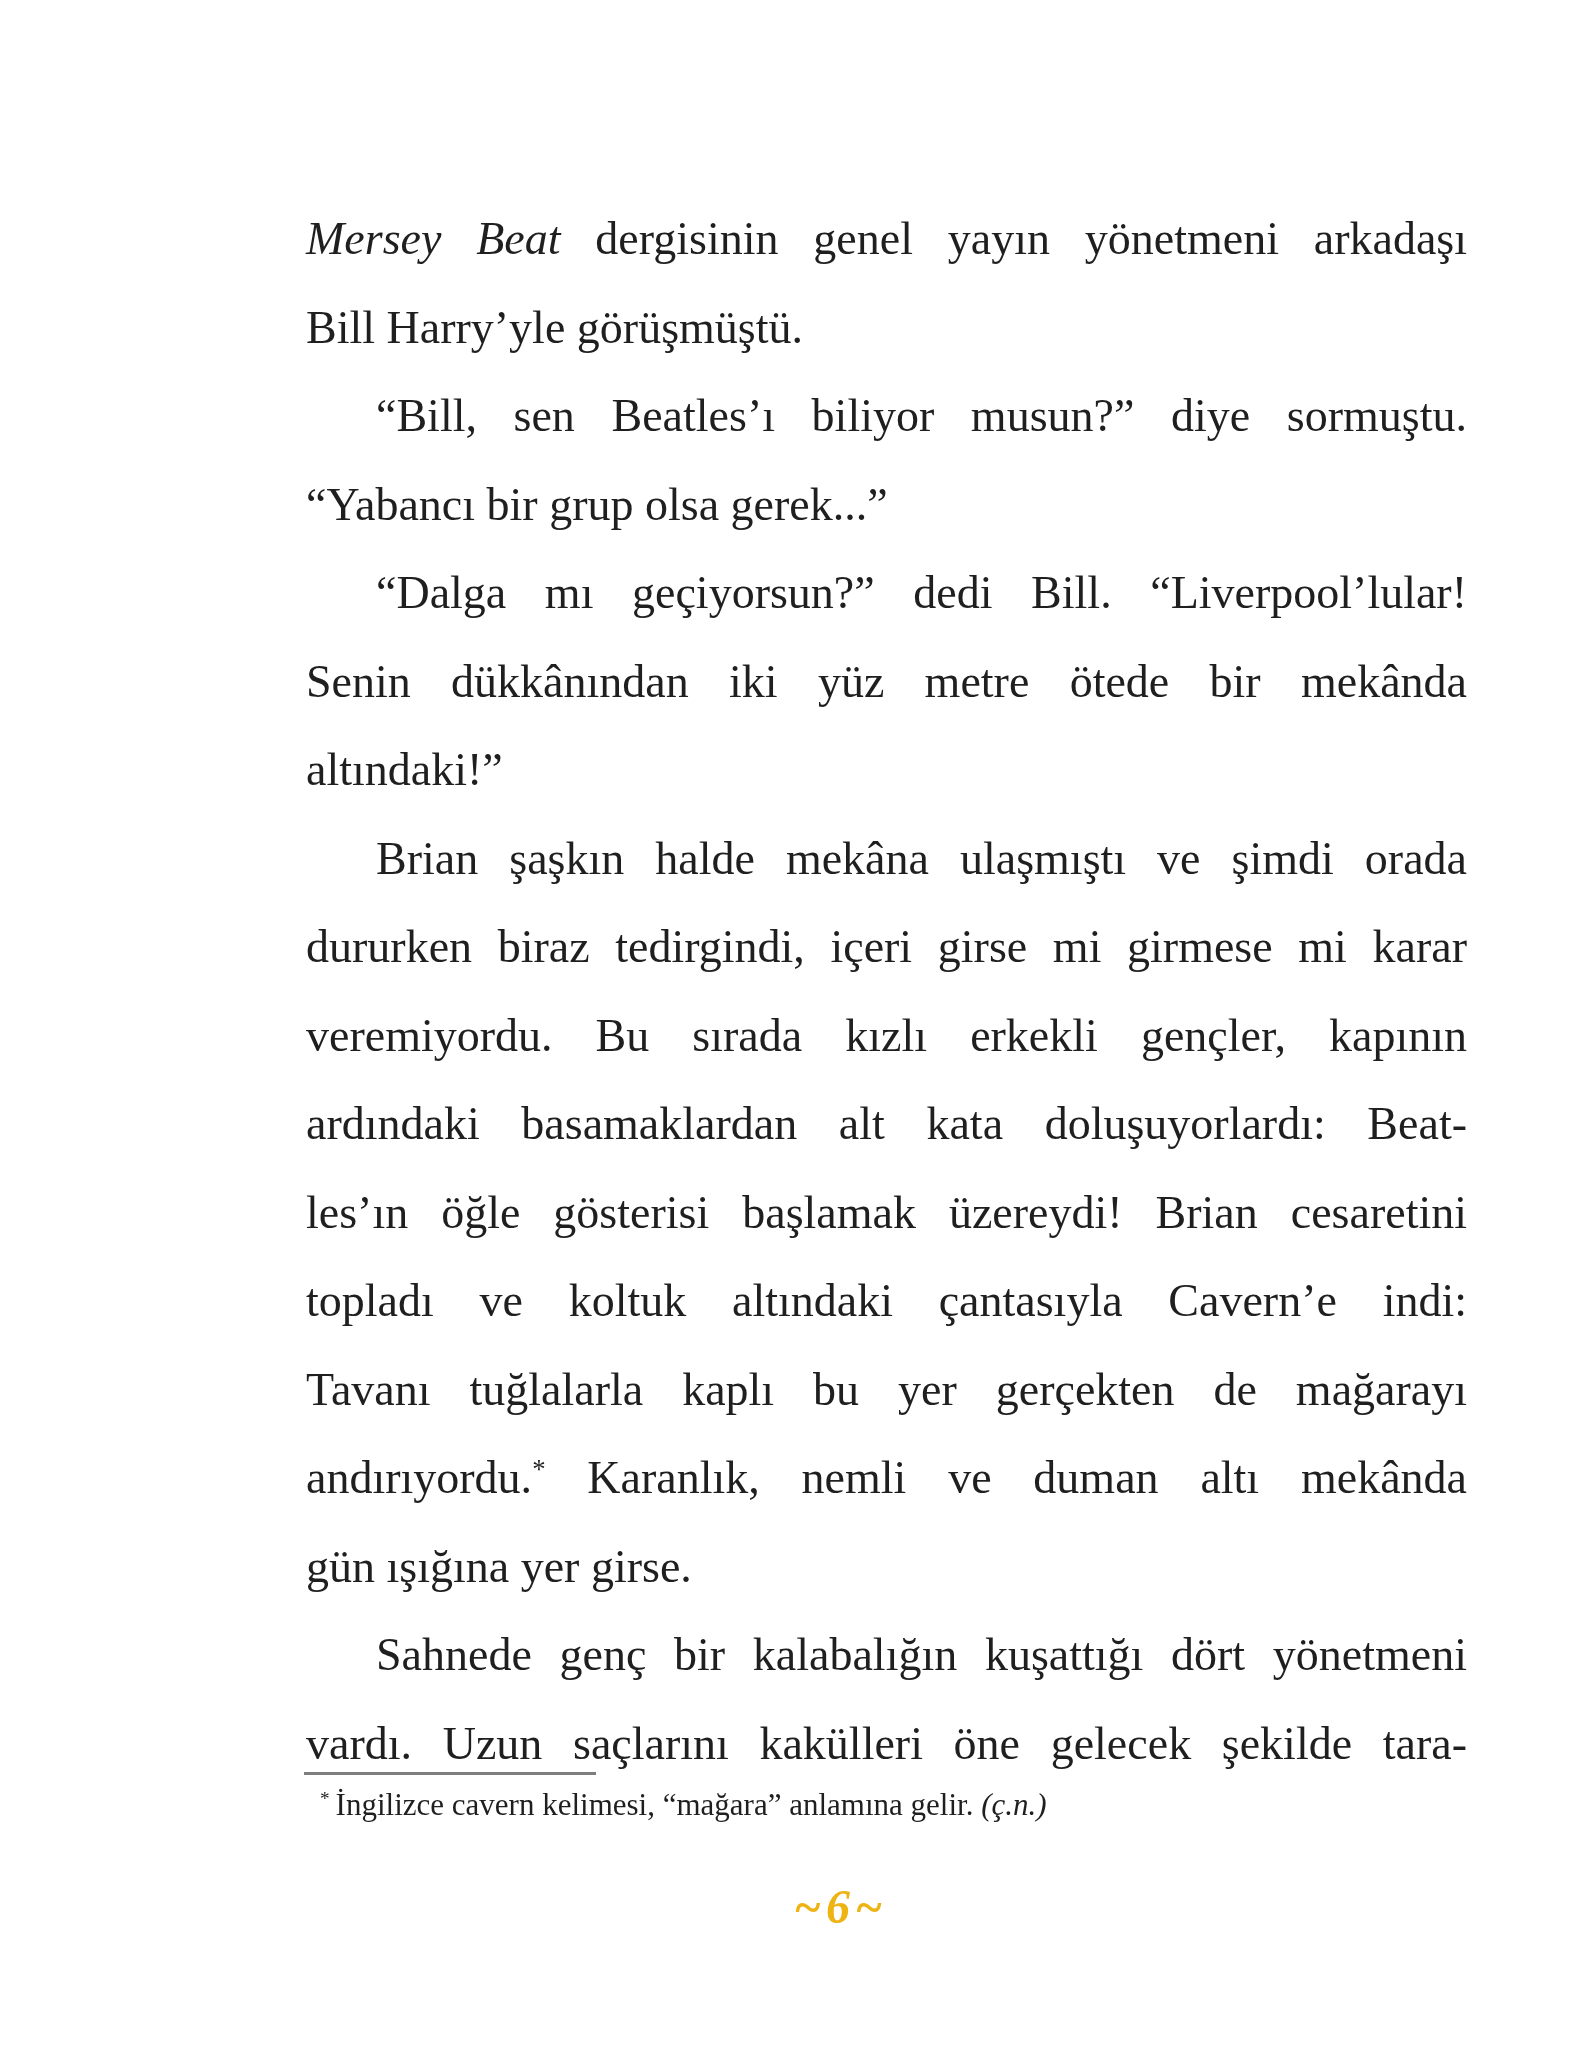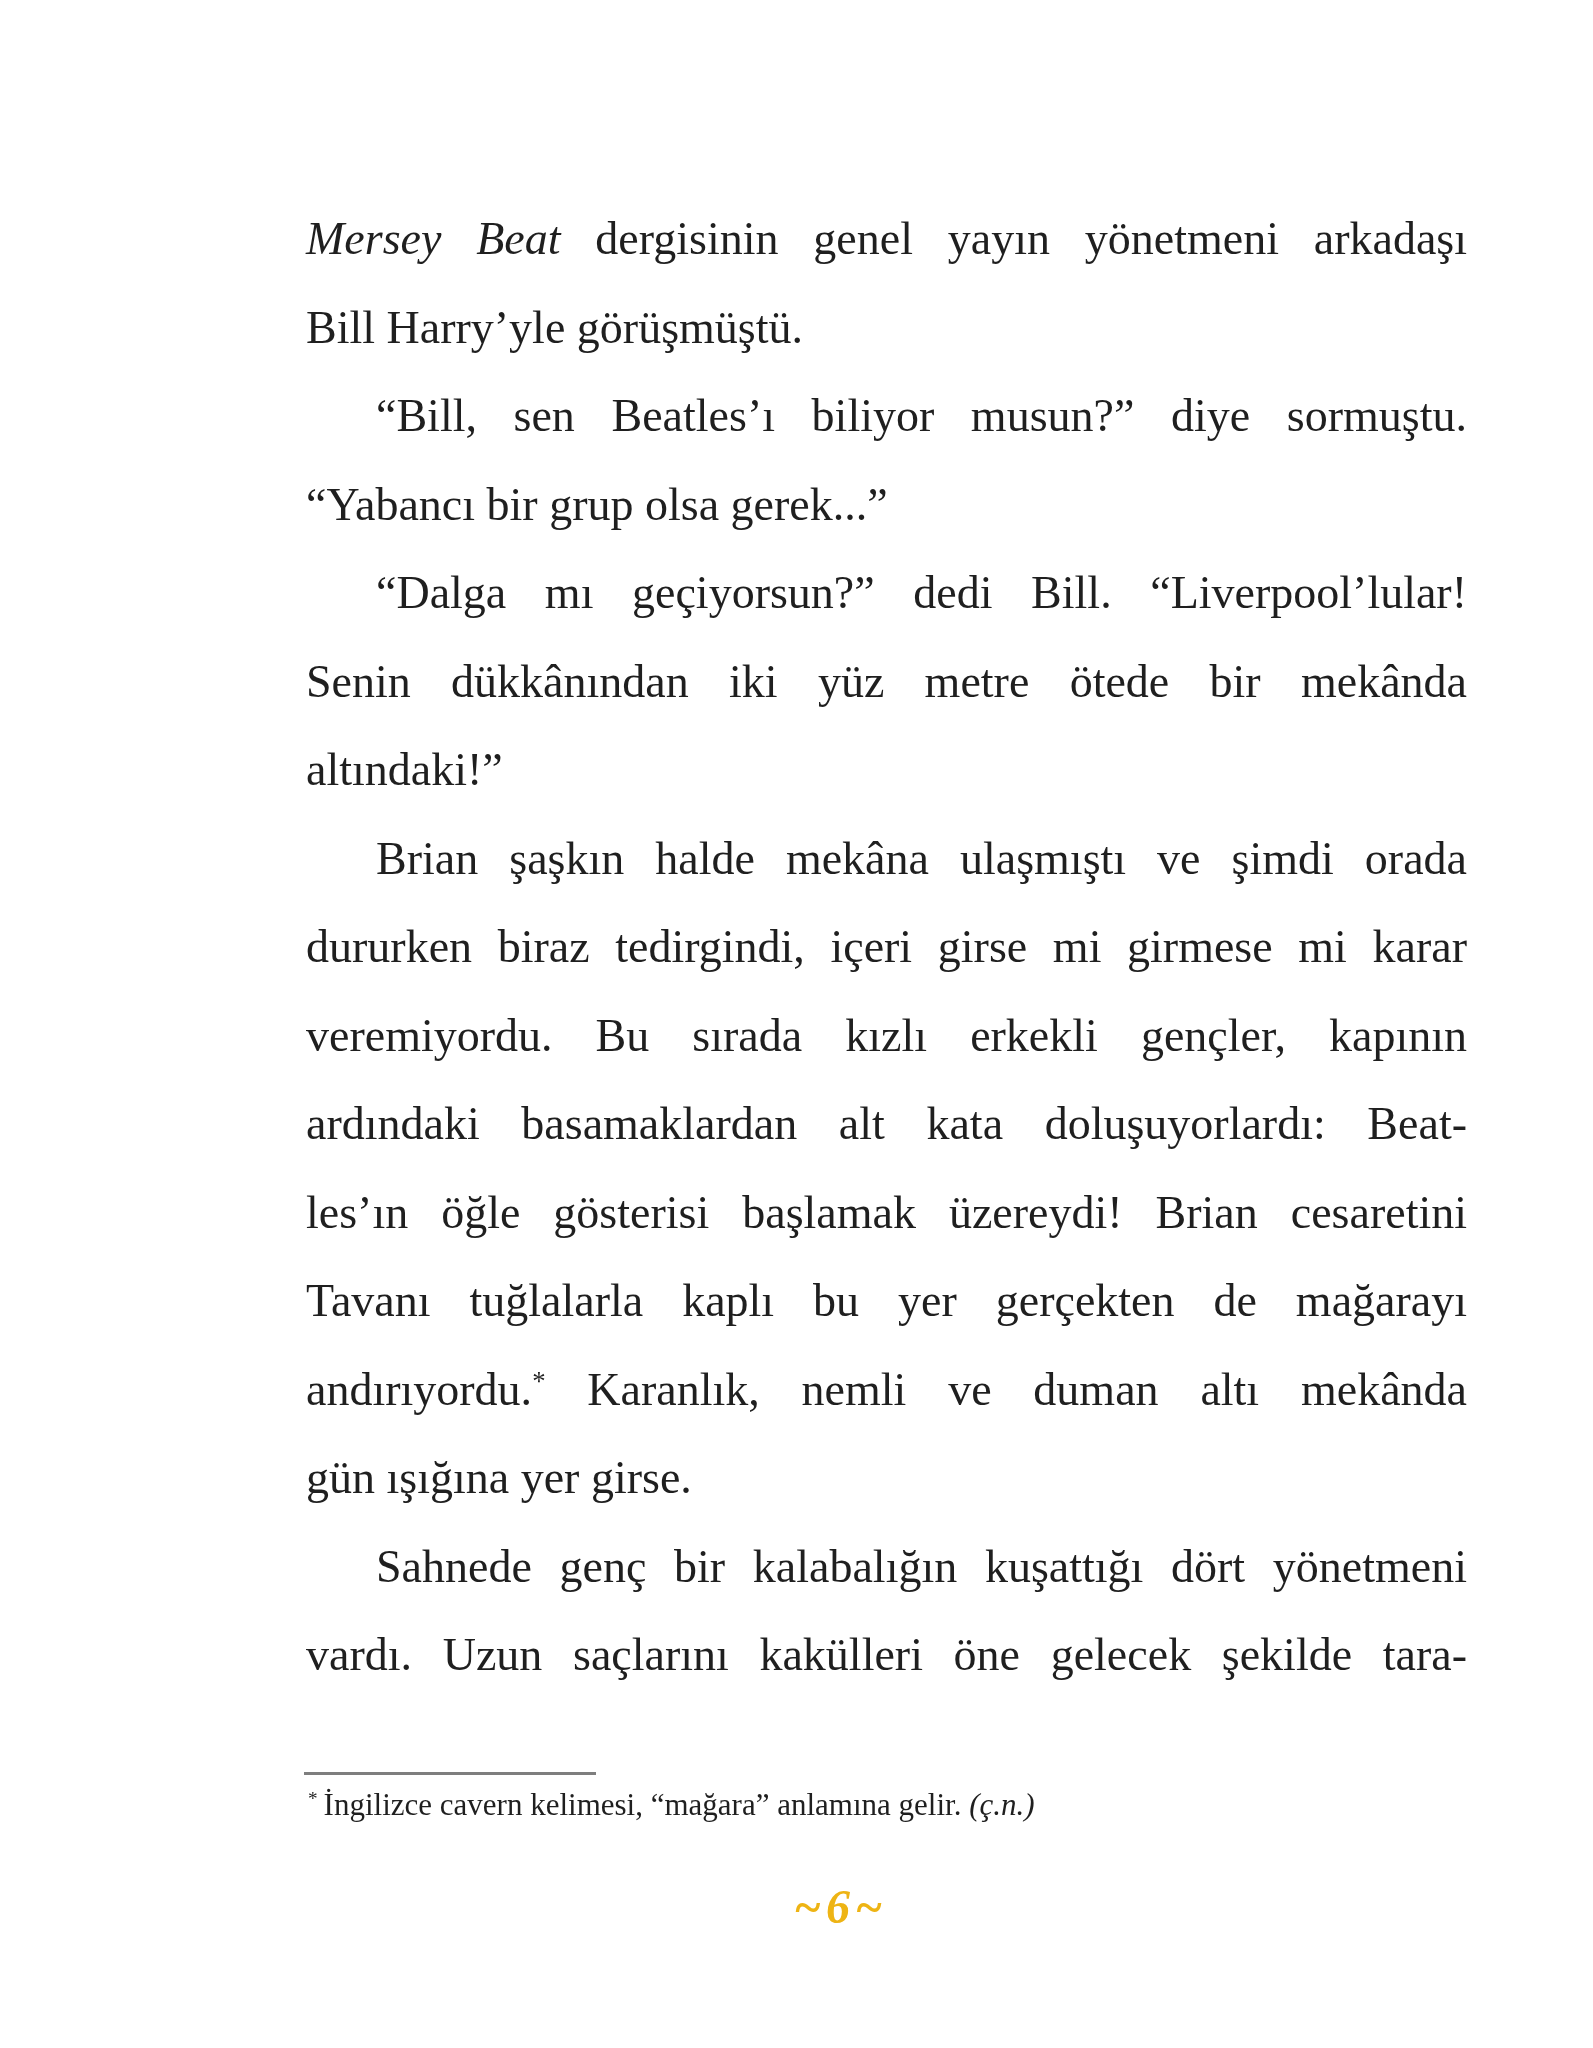--- a/index.html
+++ b/index.html
@@ -46,21 +46,21 @@
   .footnote-sep {
     position: absolute;
     left: 260px;
     top: 1772px;
     width: 292px;
     height: 3px;
     background: #7e7e7e;
   }
   .footnote {
     position: absolute;
-    left: 264px;
+    left: 276px;
     top: 1784px;
     width: 1140px;
     font-size: 31px;
     line-height: 42px;
     text-align: left;
   }
   .footnote .marker {
     font-size: 0.62em;
     position: relative;
     top: -0.5em;
@@ -93,20 +93,21 @@
       <div class="line indent"><span class="seg normal">“Bill, sen Beatles’ı biliyor musun?” diye sormuştu.</span></div>
       <div class="line no-stretch"><span class="seg normal">“Yabancı bir grup olsa gerek...”</span></div>
       <div class="line indent"><span class="seg normal">“Dalga mı geçiyorsun?” dedi Bill. “Liverpool’lular!</span></div>
       <div class="line"><span class="seg normal">Senin dükkânından iki yüz metre ötede bir mekânda</span></div>
       <div class="line no-stretch"><span class="seg normal">altındaki!”</span></div>
       <div class="line indent"><span class="seg normal">Brian şaşkın halde mekâna ulaşmıştı ve şimdi orada</span></div>
       <div class="line"><span class="seg normal">dururken biraz tedirgindi, içeri girse mi girmese mi karar</span></div>
       <div class="line"><span class="seg normal">veremiyordu. Bu sırada kızlı erkekli gençler, kapının</span></div>
       <div class="line"><span class="seg normal">ardındaki basamaklardan alt kata doluşuyorlardı: Beat-</span></div>
       <div class="line"><span class="seg normal">les’ın öğle gösterisi başlamak üzereydi! Brian cesaretini</span></div>
+      <div class="line"><span class="seg normal">topladı ve koltuk altındaki çantasıyla Cavern’e indi:</span></div>
       <div class="line"><span class="seg normal">Tavanı tuğlalarla kaplı bu yer gerçekten de mağarayı</span></div>
       <div class="line"><span class="seg normal">andırıyordu.</span><span class="seg sup">*</span><span class="seg normal"> Karanlık, nemli ve duman altı mekânda</span></div>
       <div class="line no-stretch"><span class="seg normal">gün ışığına yer girse.</span></div>
       <div class="line indent"><span class="seg normal">Sahnede genç bir kalabalığın kuşattığı dört yönetmeni</span></div>
       <div class="line"><span class="seg normal">vardı. Uzun saçlarını kakülleri öne gelecek şekilde tara-</span></div>
     </div>
 
   <div class="footnote-sep"></div>
 
   <div class="footnote">

